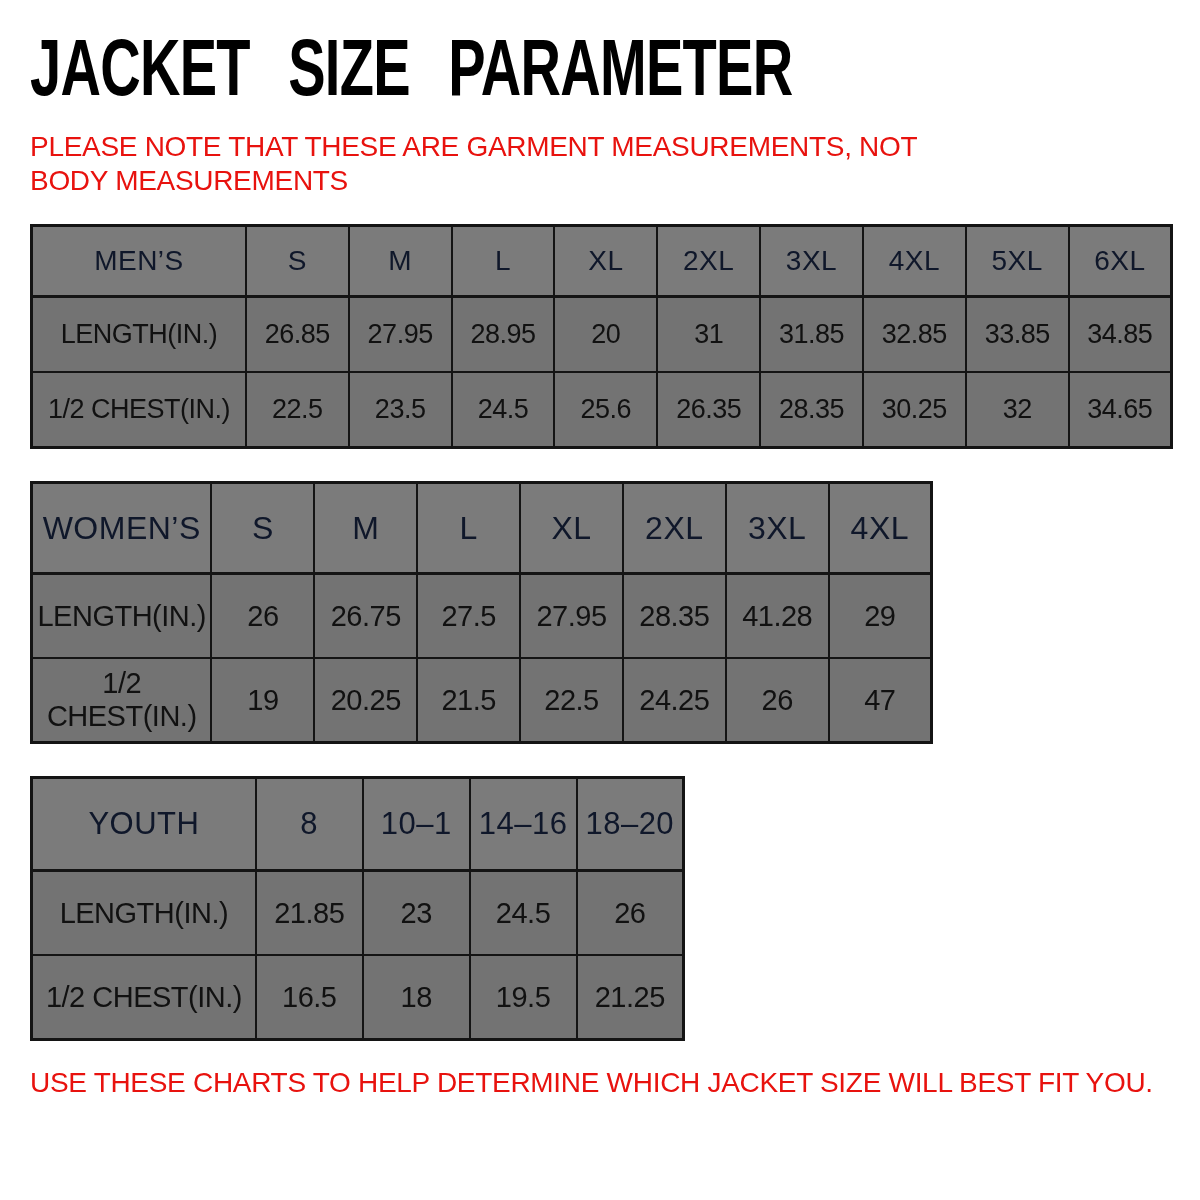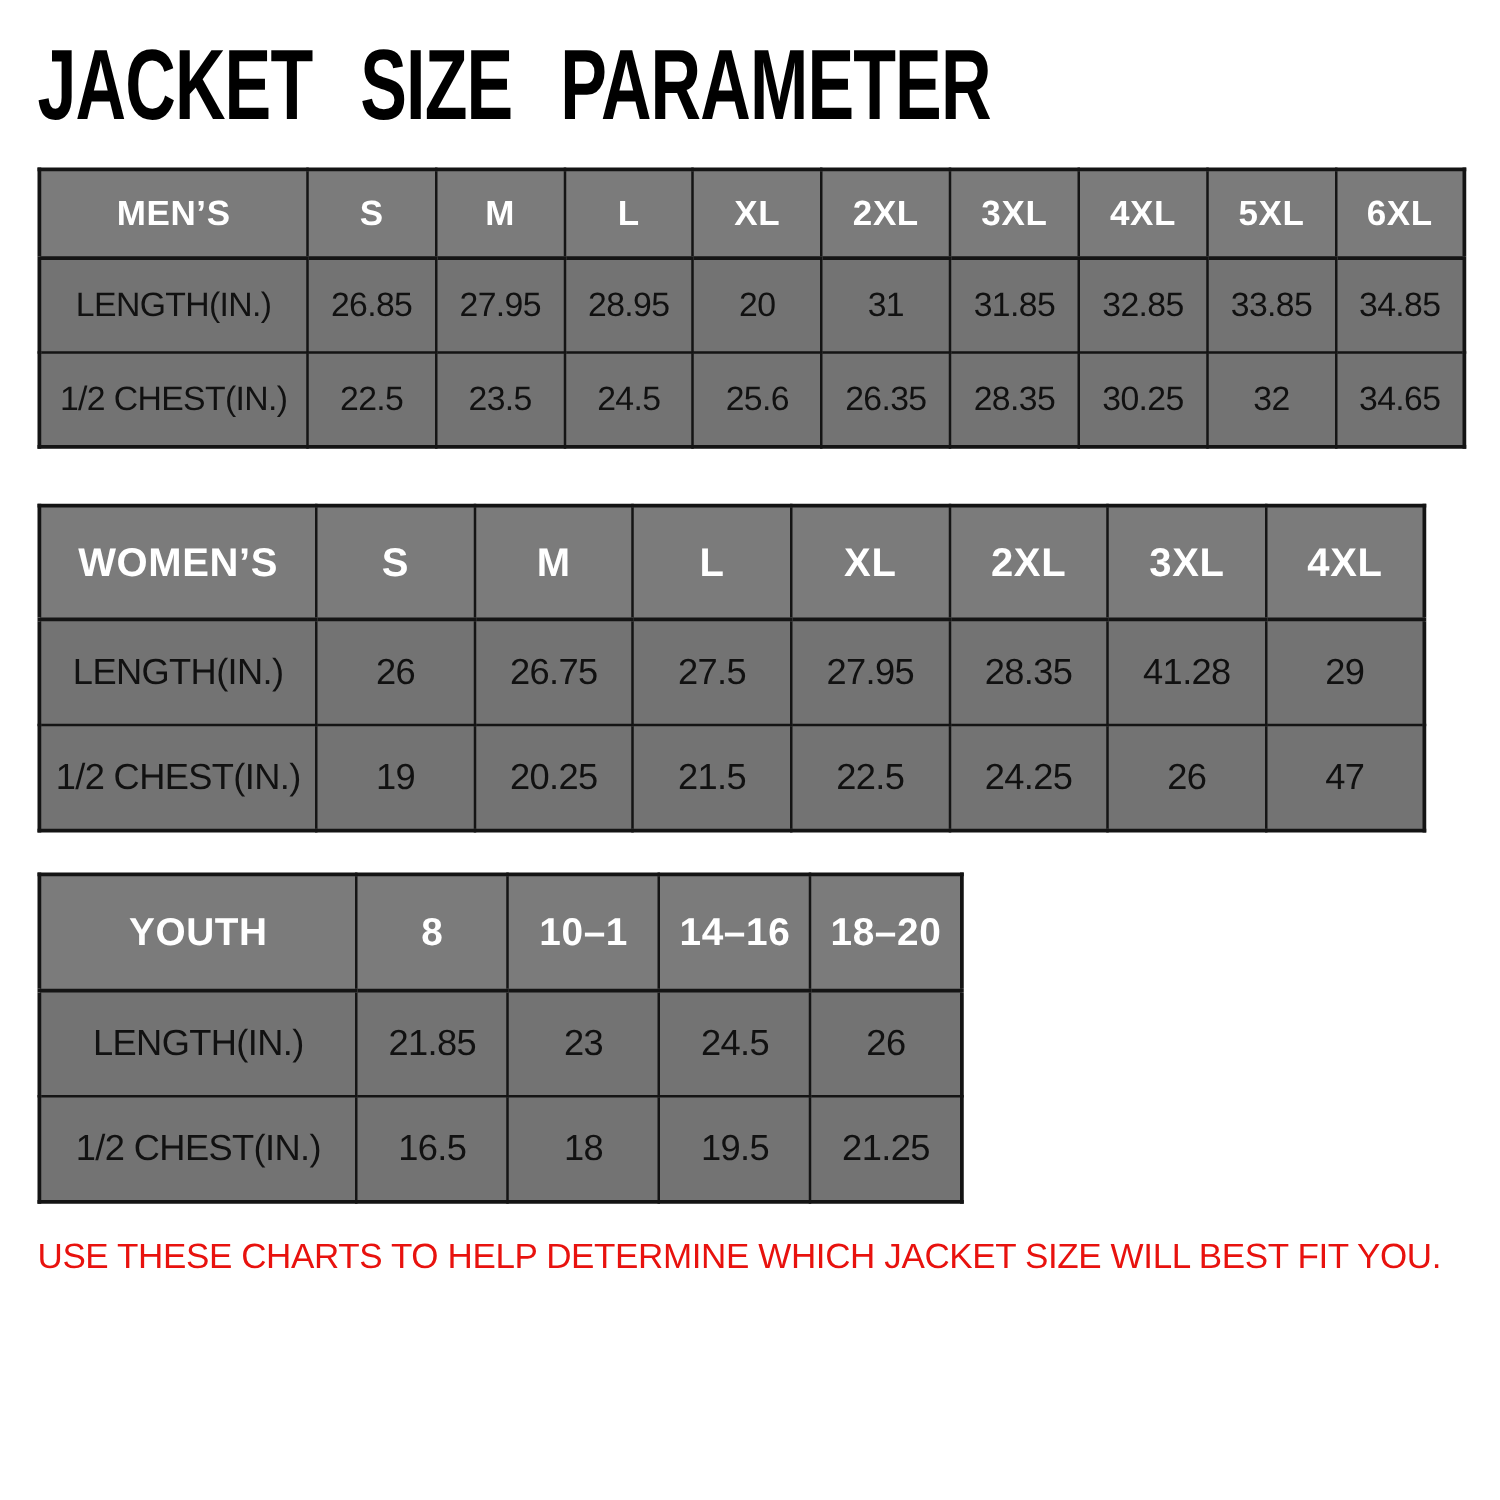--- a/index.html
+++ b/index.html
@@ -41,42 +41,42 @@
   
   table{
     border-collapse:collapse;
     table-layout:fixed;
     margin-left:2px;
   }
   table, th, td{border:2px solid #141414;}
   table{border-width:3px;}
   th{
     background:#7b7b7b;
-    color:#ffffff;
-    font-weight:700;
+    color:#0f172a;
+    font-weight:400;
     border-bottom-width:3px;
     letter-spacing:0.5px;
   }
   td{
     background:#737373;
     text-align:center;
     font-weight:400;
     letter-spacing:-0.5px;
   }
   td.rowlabel{font-weight:400;}
 
   .tbl-mens{width:1143px;margin-top:26px;}
   .tbl-mens th{height:66px;font-size:28px;}
   .tbl-mens td{height:71px;font-size:27px;}
 
-  .tbl-womens{width:1111px;margin-top:44px;}
+  .tbl-womens{width:903px;margin-top:32px;}
   .tbl-womens th{height:86px;font-size:32px;}
   .tbl-womens td{height:80px;font-size:29px;}
 
-  .tbl-youth{width:741px;margin-top:32px;}
+  .tbl-youth{width:655px;margin-top:32px;}
   .tbl-youth th{height:88px;font-size:31px;}
   .tbl-youth td{height:80px;font-size:29px;}
 
   
   .footer-para{
     margin:30px 0 0 2px;
     width:1150px;
     font-size:29px;
     line-height:1.32;
     letter-spacing:-0.3px;
@@ -88,20 +88,21 @@
     letter-spacing:-0.3px;
   }
 </style>
 </head>
 <body>
 
 <div class="page">
 
   <div class="title">JACKET SIZE PARAMETER</div>
 
+  <div class="note red">PLEASE NOTE THAT THESE ARE GARMENT MEASUREMENTS, NOT BODY MEASUREMENTS</div>
 
   
   <table class="tbl-mens">
     <colgroup>
       <col style="width:18.8%">
         <col style="width:9.02%">
         <col style="width:9.02%">
         <col style="width:9.02%">
       <col style="width:9.02%">
         <col style="width:9.02%">

